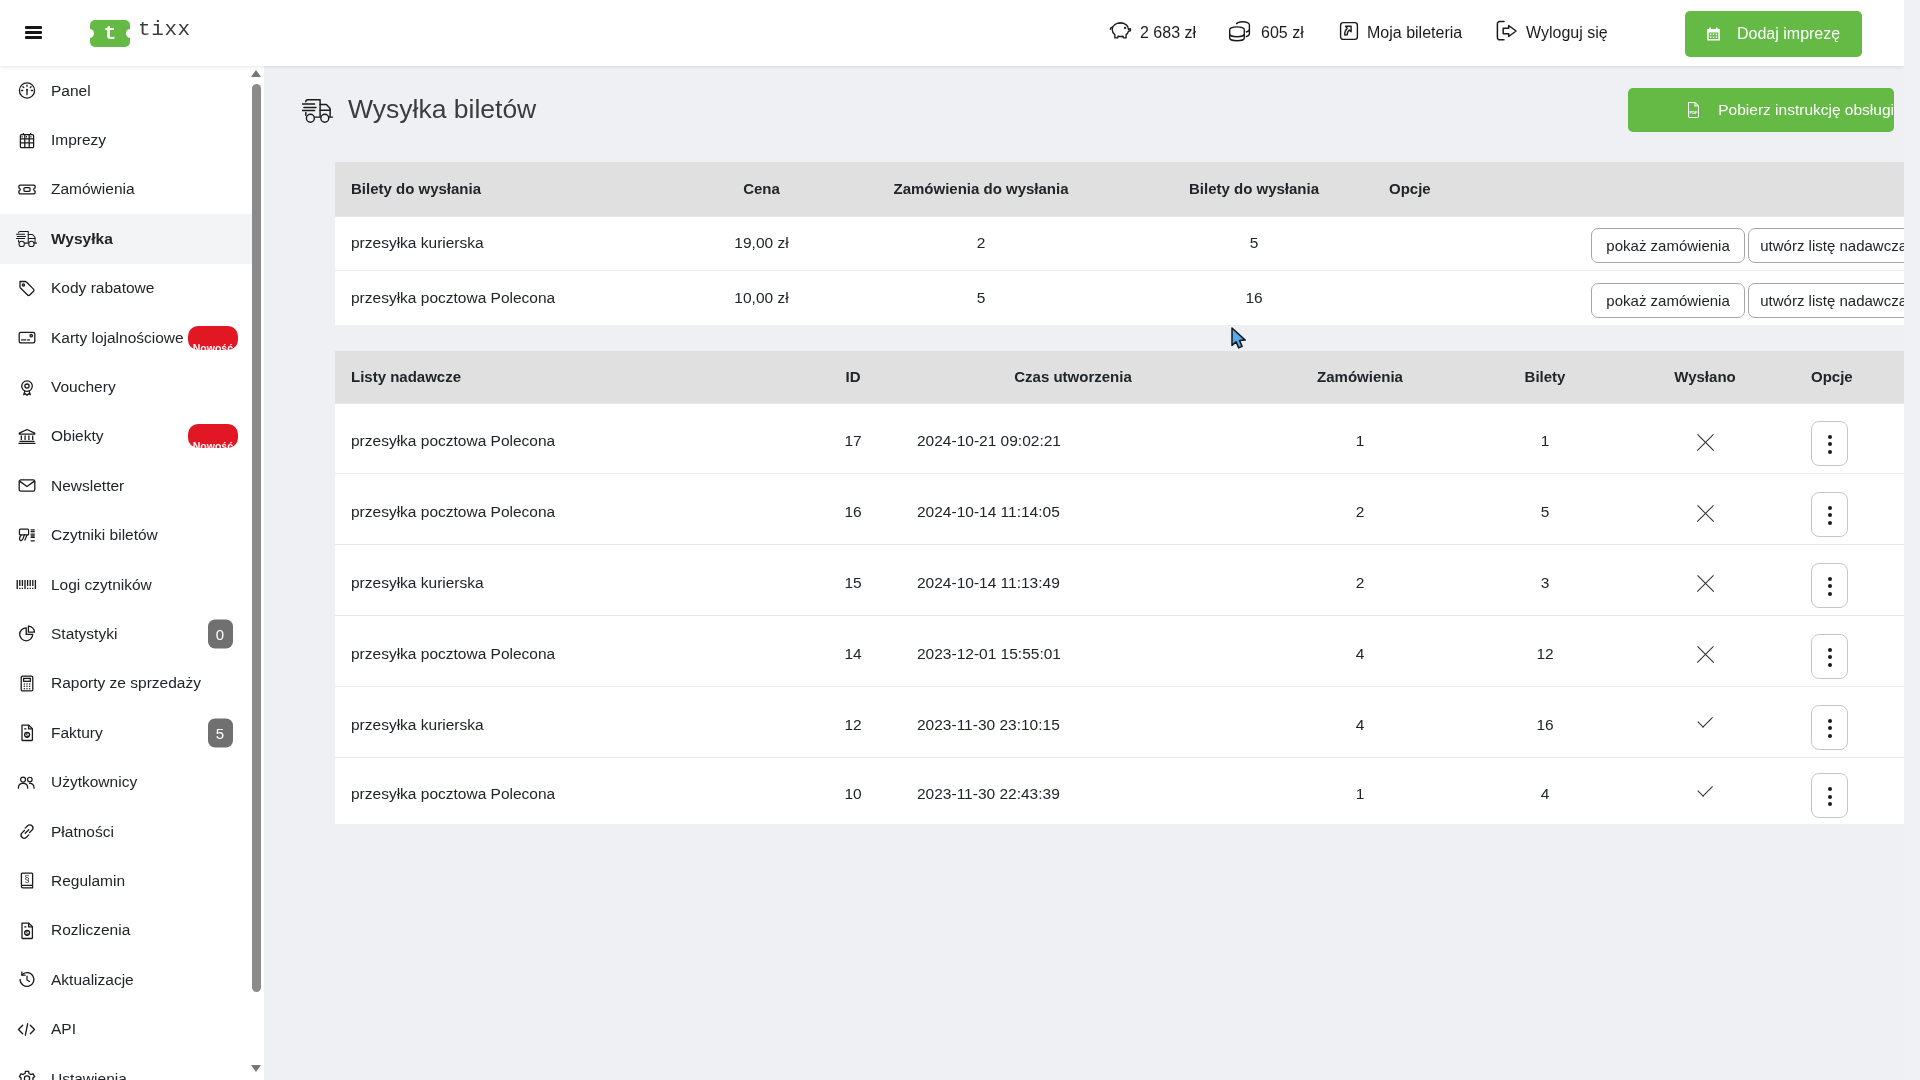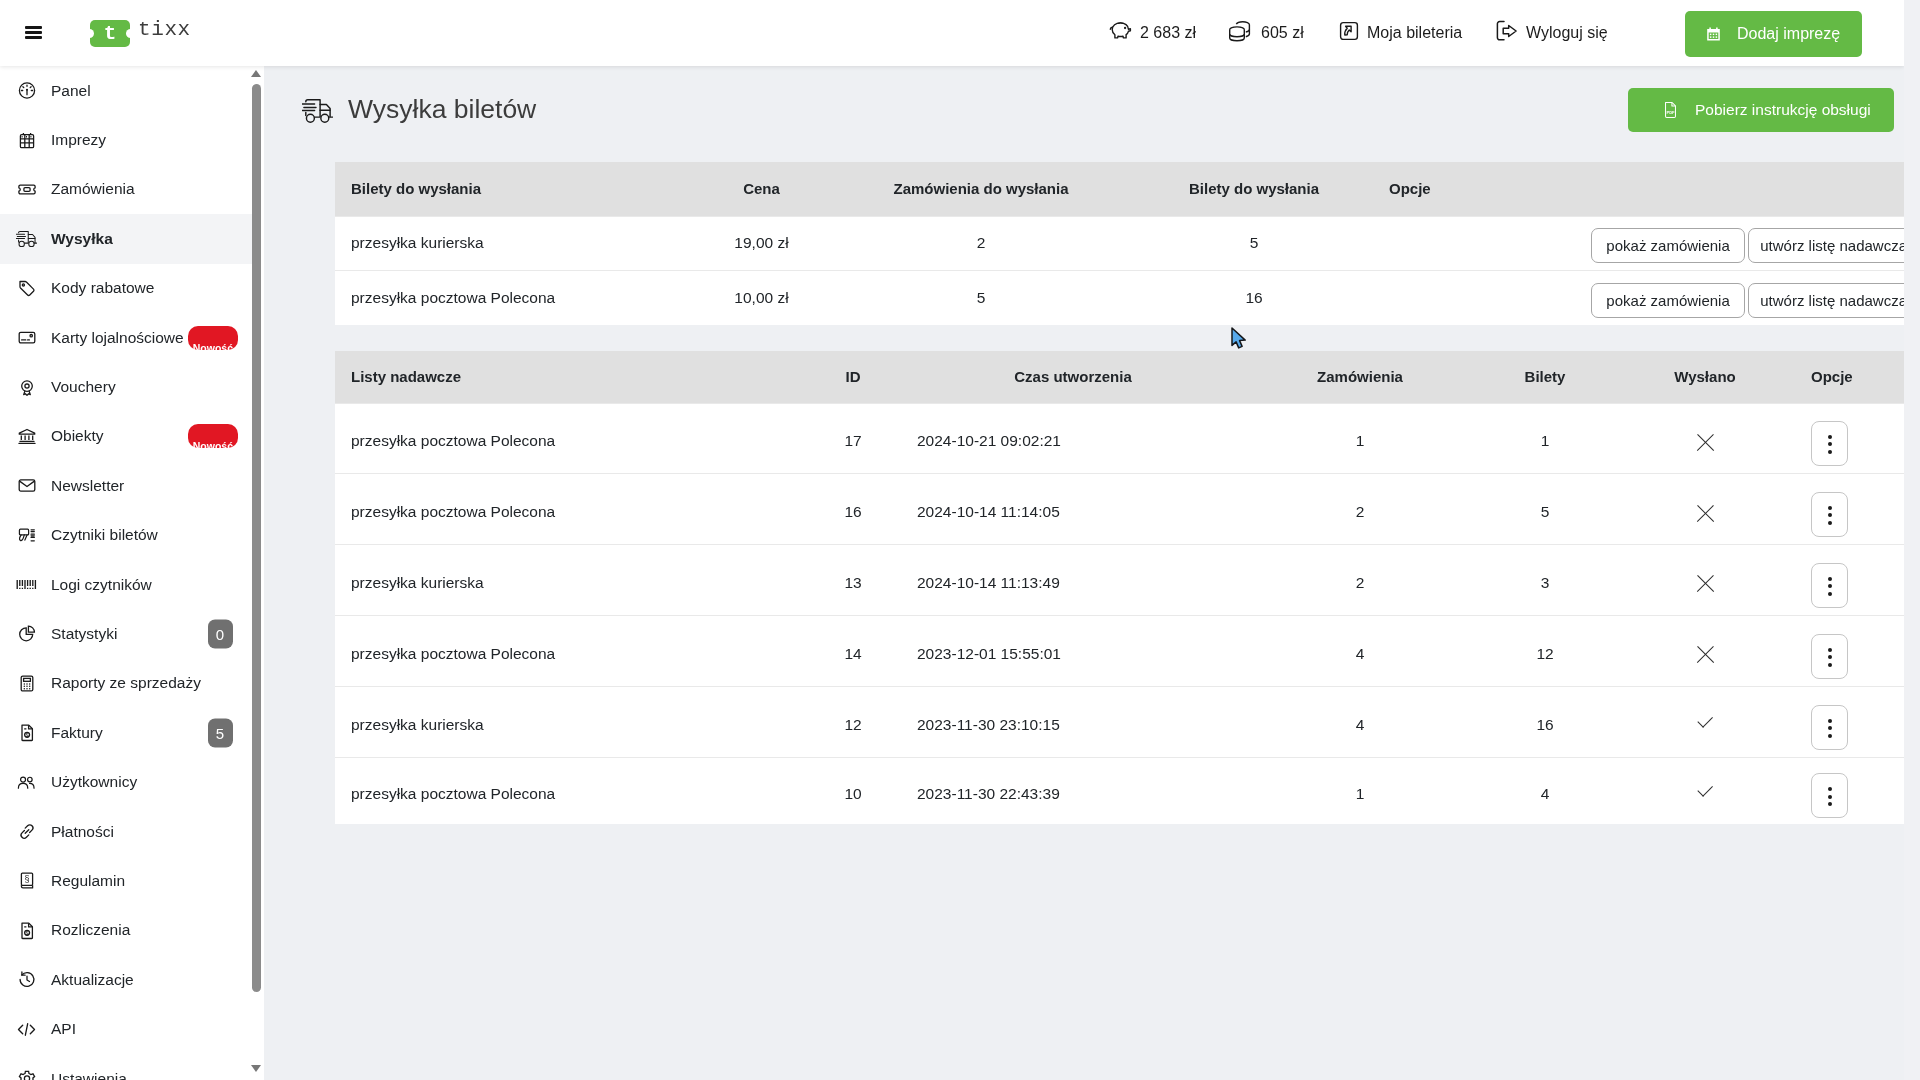--- a/index.html
+++ b/index.html
@@ -25,21 +25,21 @@
   .menu-item.active .mi-label { font-weight:bold; }
   .badge-red { position:absolute; top:50%; transform:translateY(-50%); right:14px; background:#e11723; color:#fff; font-size:10.5px; font-weight:bold; border-radius:10px; height:20px; line-height:20px; padding:12px 5px; }
   .badge-gray { position:absolute; top:50%; transform:translateY(-50%); right:19.5px; background:#707070; color:#fff; font-size:15px; border-radius:7px; width:25px; height:29px; line-height:29px; text-align:center; }
   .sb-scroll { position:absolute; right:3px; top:18px; width:9px; height:908px; background:#8b8b8b; border-radius:4.5px; }
   .sb-arrow-up { position:absolute; right:3px; top:4px; width:0; height:0; border-left:5px solid transparent; border-right:5px solid transparent; border-bottom:7px solid #777; }
   .sb-arrow-dn { position:absolute; right:3px; bottom:8px; width:0; height:0; border-left:5px solid transparent; border-right:5px solid transparent; border-top:7px solid #777; }
   .pagebar { position:absolute; right:0; top:0; width:16px; height:1080px; background:#f0f1f4; z-index:40; }
   .main { position:absolute; left:264px; top:66px; width:1640px; height:896px; }
   .page-title { position:absolute; left:84px; top:28px; font-size:26.5px; color:#3c3c3c; }
   .title-icon { position:absolute; left:37.5px; top:33px; }
-  #btn-pobierz { position:absolute; left:1364px; top:22px; width:266px; height:44px; font-weight:normal; font-size:15.5px; gap:17px; justify-content:flex-start; padding-left:35px; }
+  #btn-pobierz { position:absolute; left:1364px; top:22px; width:266px; height:44px; font-weight:normal; font-size:15.5px; gap:17px; justify-content:flex-end; padding-left:21px; }
   table { border-collapse:collapse; table-layout:fixed; background:#fff;margin-left:43px; }
   th { background:#e0e0e0; font-size:15px; font-weight:bold; text-align:center; }
   td { font-size:15.5px; text-align:center; }
   td, th { padding:0 16px; overflow:hidden; white-space:nowrap; }
   .al { text-align:left; }
   tbody tr { border-top:1px solid #e9e9e9; }
   .t1 { position:absolute; left:28px; top:96px; width:1600px; }
   .t1 thead tr { height:54px; } .t1 tbody tr { height:54.5px; }
   .t2 { position:absolute; left:28px; top:285px; width:1600px; }
   .t2 tbody td { padding-top:6px; }
@@ -508,21 +508,21 @@
           <td class="al">przesyłka pocztowa Polecona</td>
           <td>16</td>
           <td class="al">2024-10-14 11:14:05</td>
           <td>2</td>
           <td>5</td>
           <td><span class="xmark"></span></td>
           <td class="al"><span class="btn-dots"><i></i><i></i><i></i></span></td>
         </tr>
       <tr>
           <td class="al">przesyłka kurierska</td>
-          <td>13</td>
+          <td>15</td>
           <td class="al">2024-10-14 11:13:49</td>
           <td>2</td>
           <td>3</td>
           <td><span class="xmark"></span></td>
           <td class="al"><span class="btn-dots"><i></i><i></i><i></i></span></td>
         </tr>
       <tr>
           <td class="al">przesyłka pocztowa Polecona</td>
           <td>14</td>
           <td class="al">2023-12-01 15:55:01</td>

